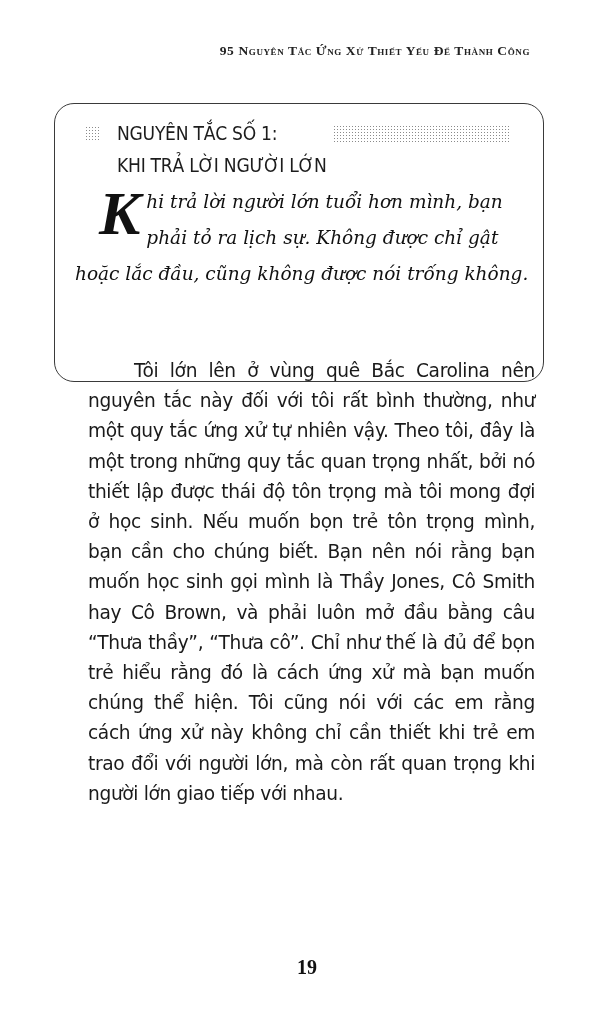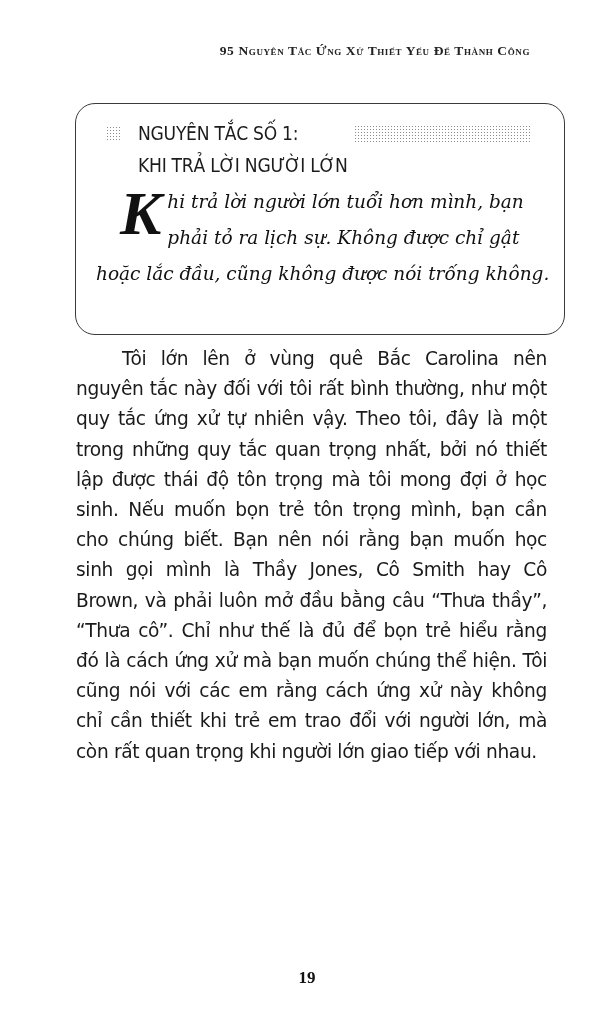--- a/index.html
+++ b/index.html
@@ -25,26 +25,25 @@
       font-variant: small-caps;
       font-weight: bold;
       color: #222;
       white-space: nowrap;
     }
     .rule-box {
       position: absolute;
       left: 54px;
       top: 103px;
       width: 490px;
-      height: 232px;
+      height: 279px;
       border: 1.6px solid #3a3a3a;
       border-radius: 20px;
       box-sizing: border-box;
       background: #fff;
-      margin-left: 21px;
     }
     .dots {
       position: absolute;
       background-image: radial-gradient(circle, #8a8a8a 0.8px, transparent 1px);
       background-size: 3px 3px;
     }
     .dots-left {
       left: 30px;
       top: 22px;
       width: 15px;
@@ -95,37 +94,36 @@
       top: 340px;
       width: 479px;
       font-family: "DejaVu Sans", sans-serif;
       font-size: 18.6px;
       line-height: 30.2px;
       color: #1a1a1a;
       text-align: justify;
       letter-spacing: -0.35px;
     }
     .body-text p {
-      margin: 4px;
+      margin: 16px;
       text-indent: 46px;
     }
     .body-text p + p {
       margin-top: 14px;
     }
     .page-number {
       position: absolute;
       top: 956px;
       left: 0;
       width: 614px;
       text-align: center;
       font-family: "Liberation Serif", serif;
       font-weight: bold;
-      font-size: 17px;
+      font-size: 20px;
       color: #111;
-      margin-top: 12px;
     }
   </style>
 </head>
 <body>
 
 <div class="running-header">95 Nguyên Tắc Ứng Xử Thiết Yếu Để Thành Công</div>
 
 <div class="rule-box">
   <div class="dots dots-left"></div>
   <div class="dots dots-right"></div>

